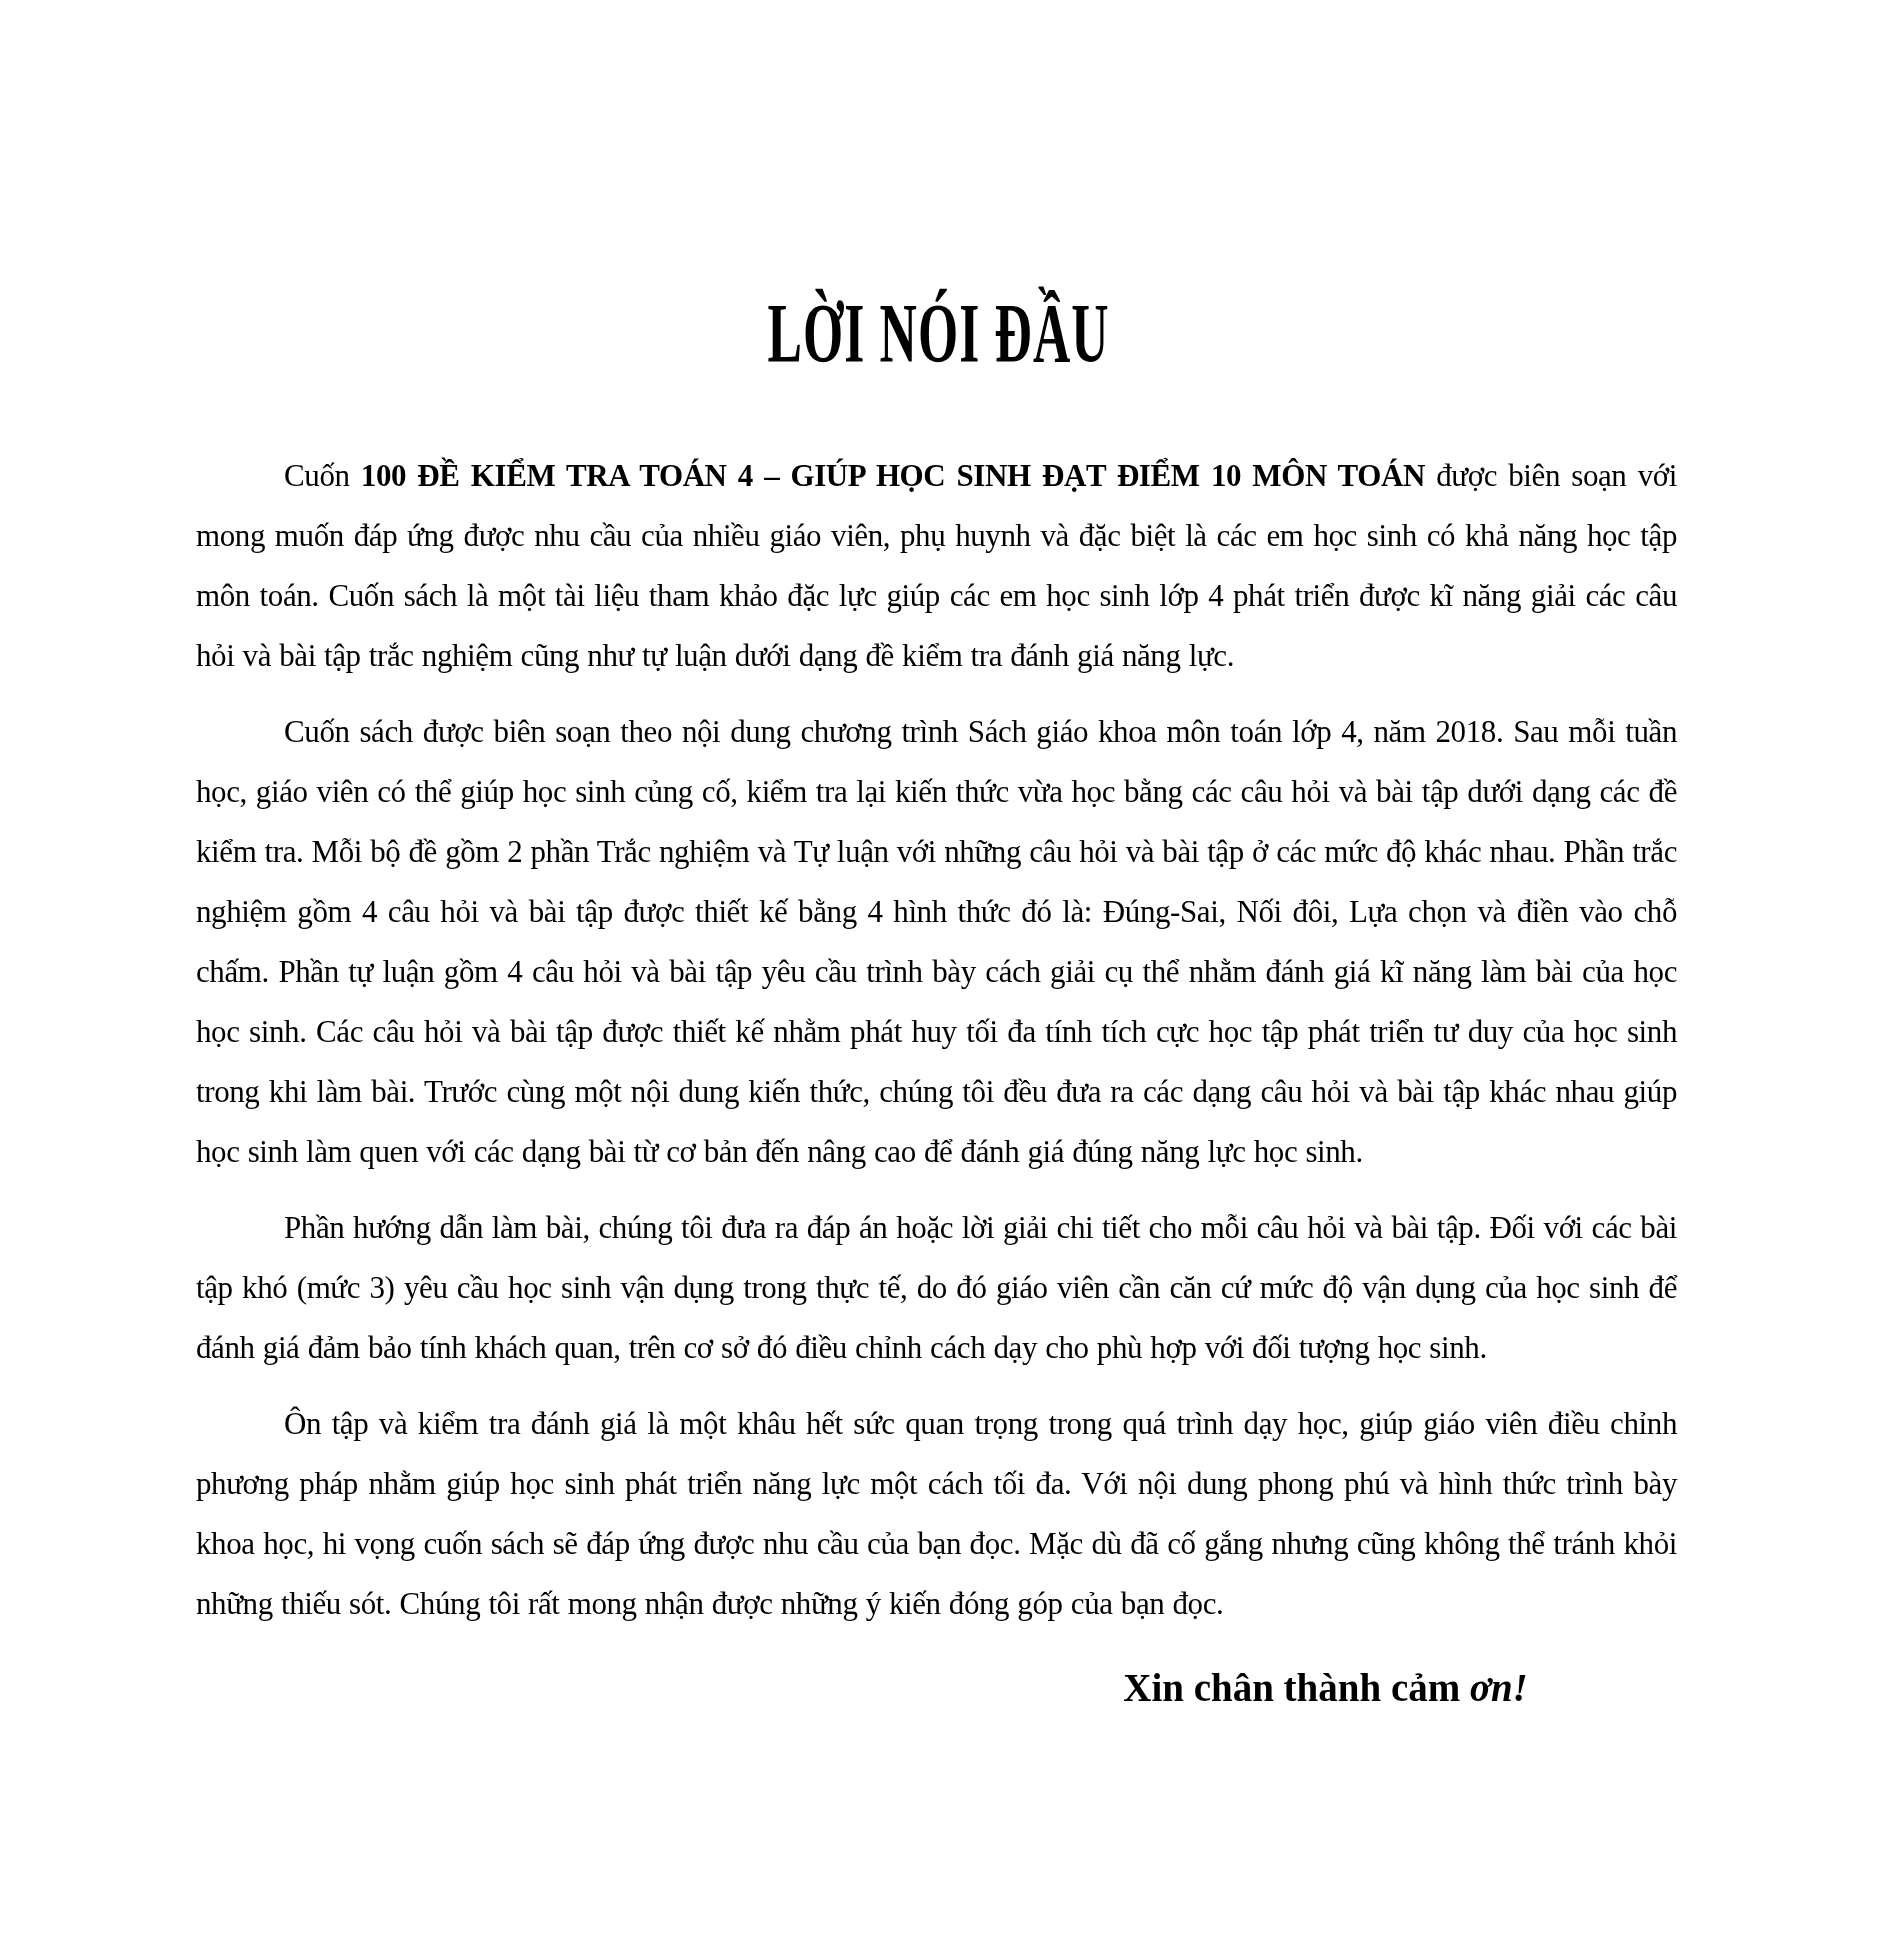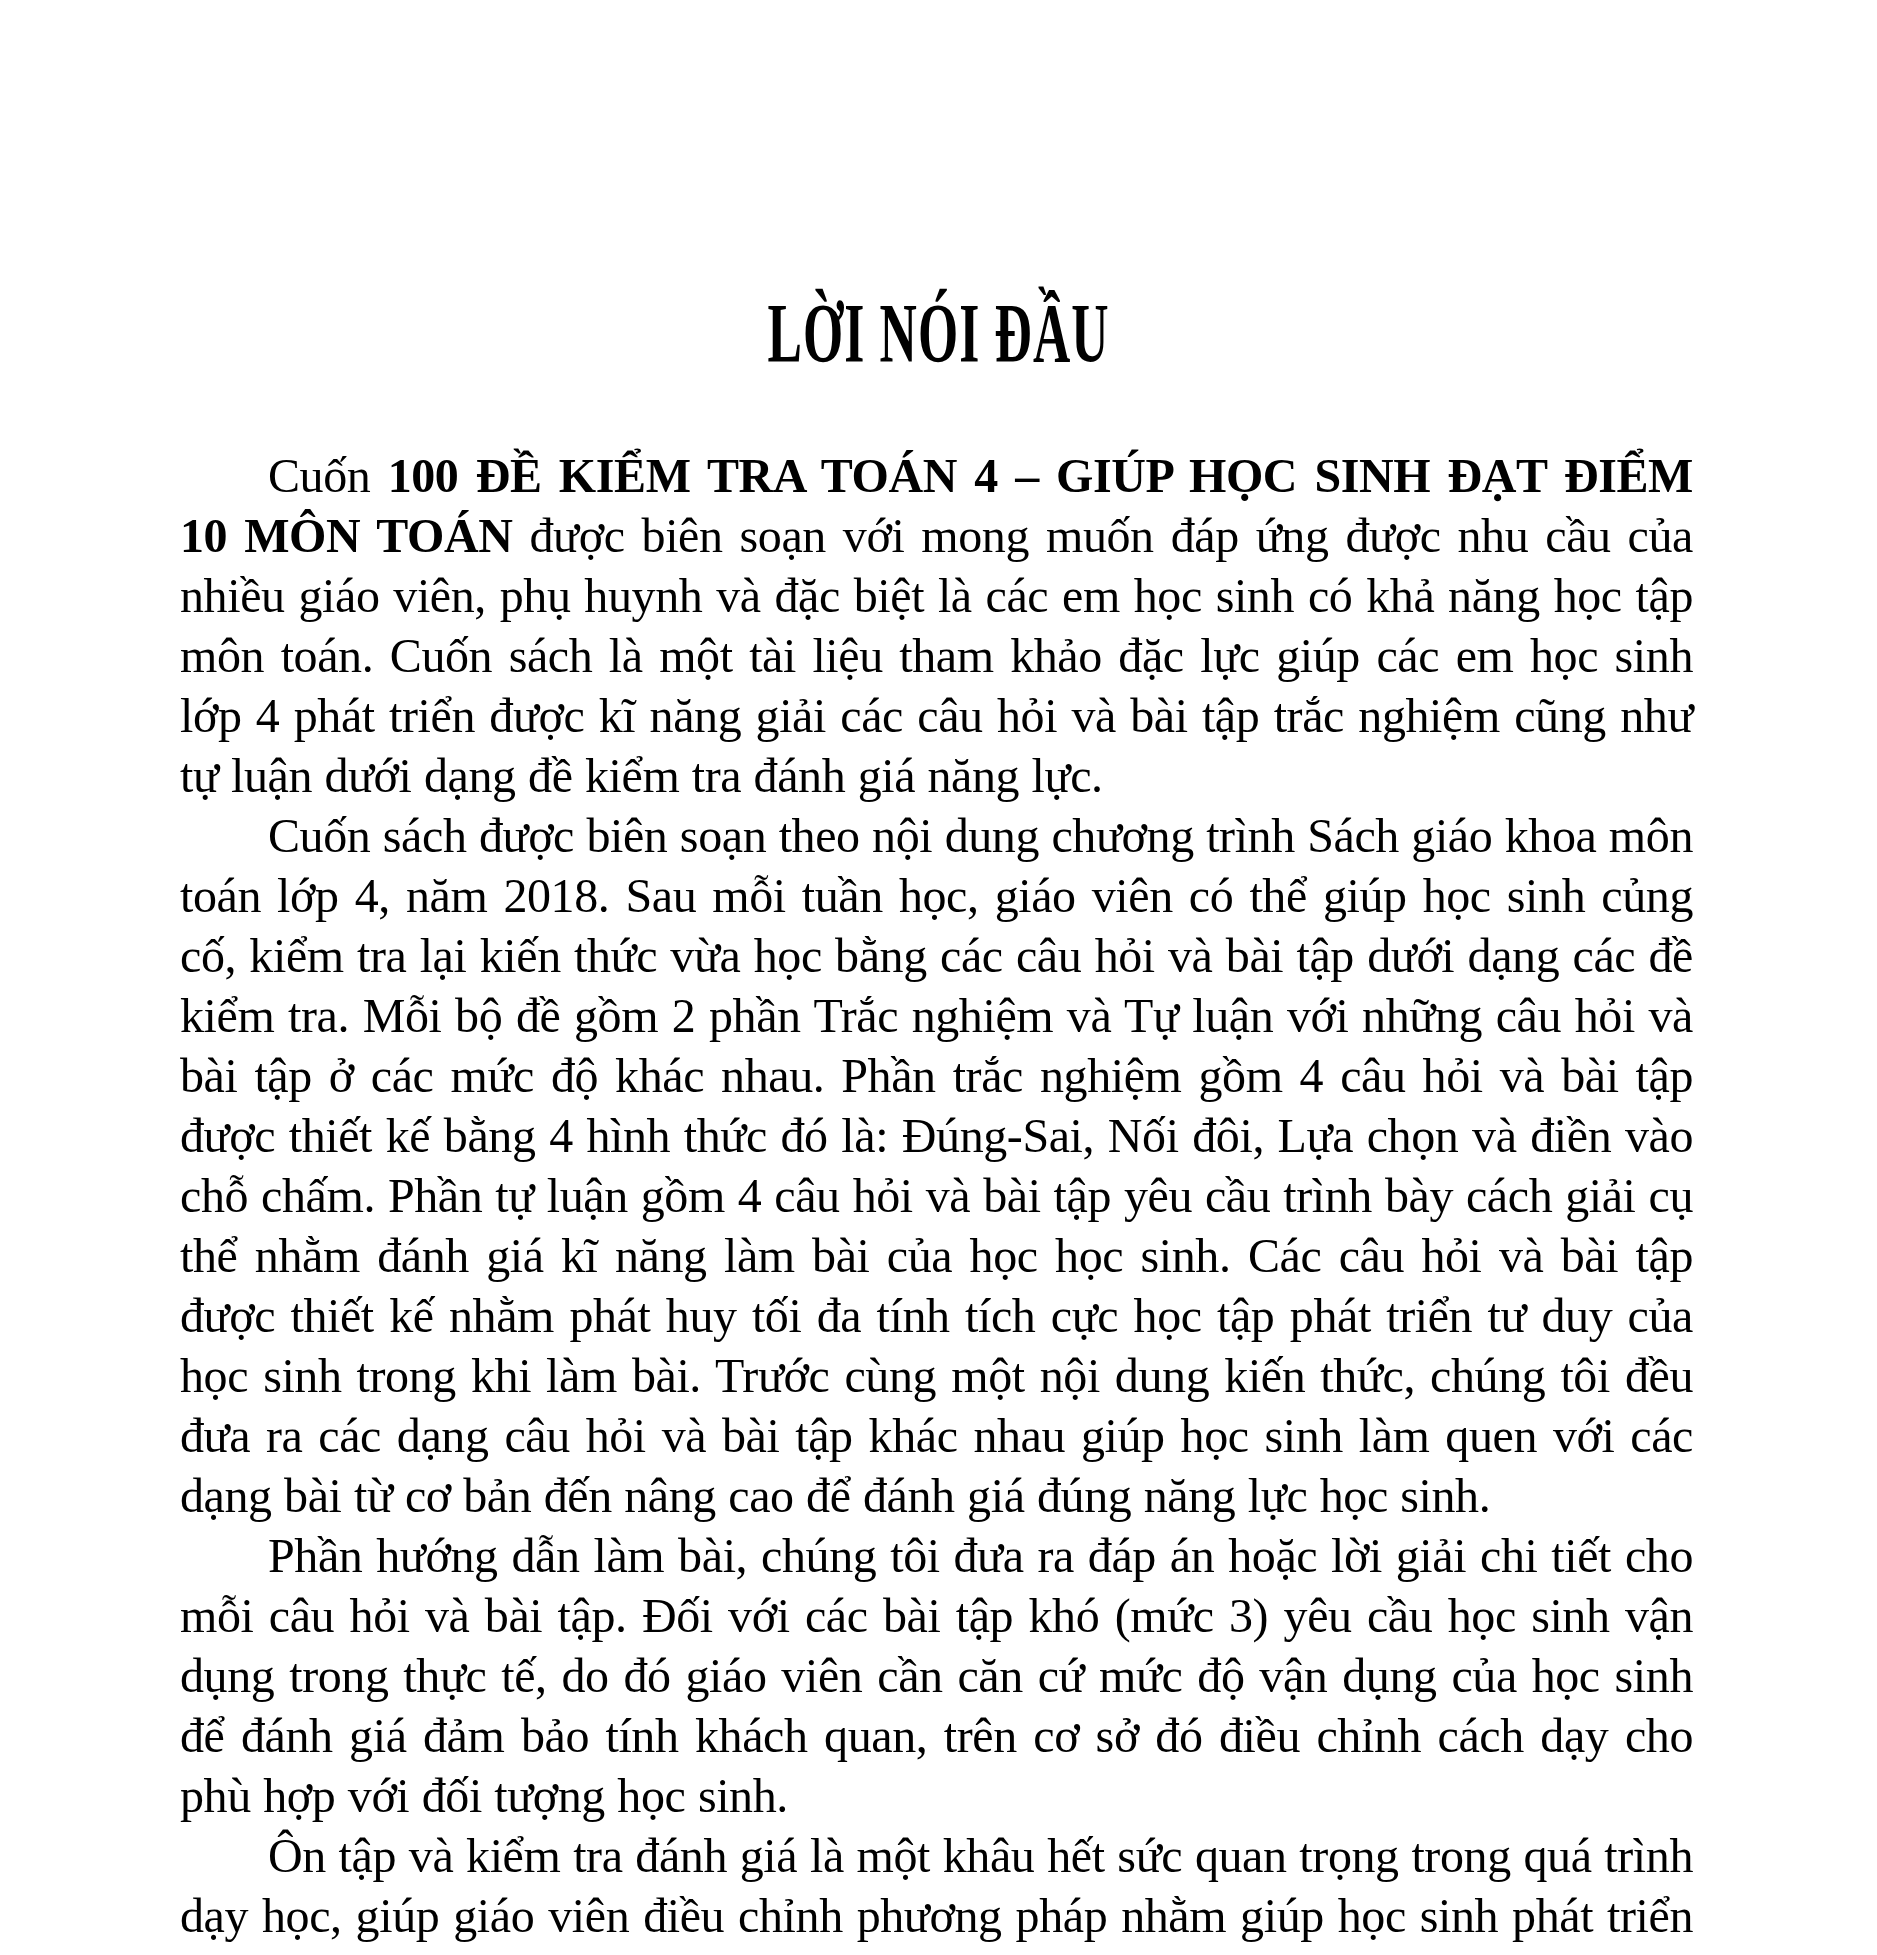--- a/index.html
+++ b/index.html
@@ -33,22 +33,22 @@
     letter-spacing: 1.6px;
     white-space: nowrap;
     transform: scale(0.68, 1.12);
     transform-origin: center top;
     color: #000000;
   }
   .body-text {
     margin: 59px 184px 0 180px; 
   }
   p.par {
-    margin: 0;
-    font-size: 48px;
+    margin: 16px;
+    font-size: 31px;
     line-height: 60px;
     text-align: justify;
     text-indent: 88px;
     letter-spacing: -0.4px;
     word-spacing: 0.8px;
     color: #000000;
   }
   p.par b { font-weight: bold; }
   .signature {
     width: 899px;

